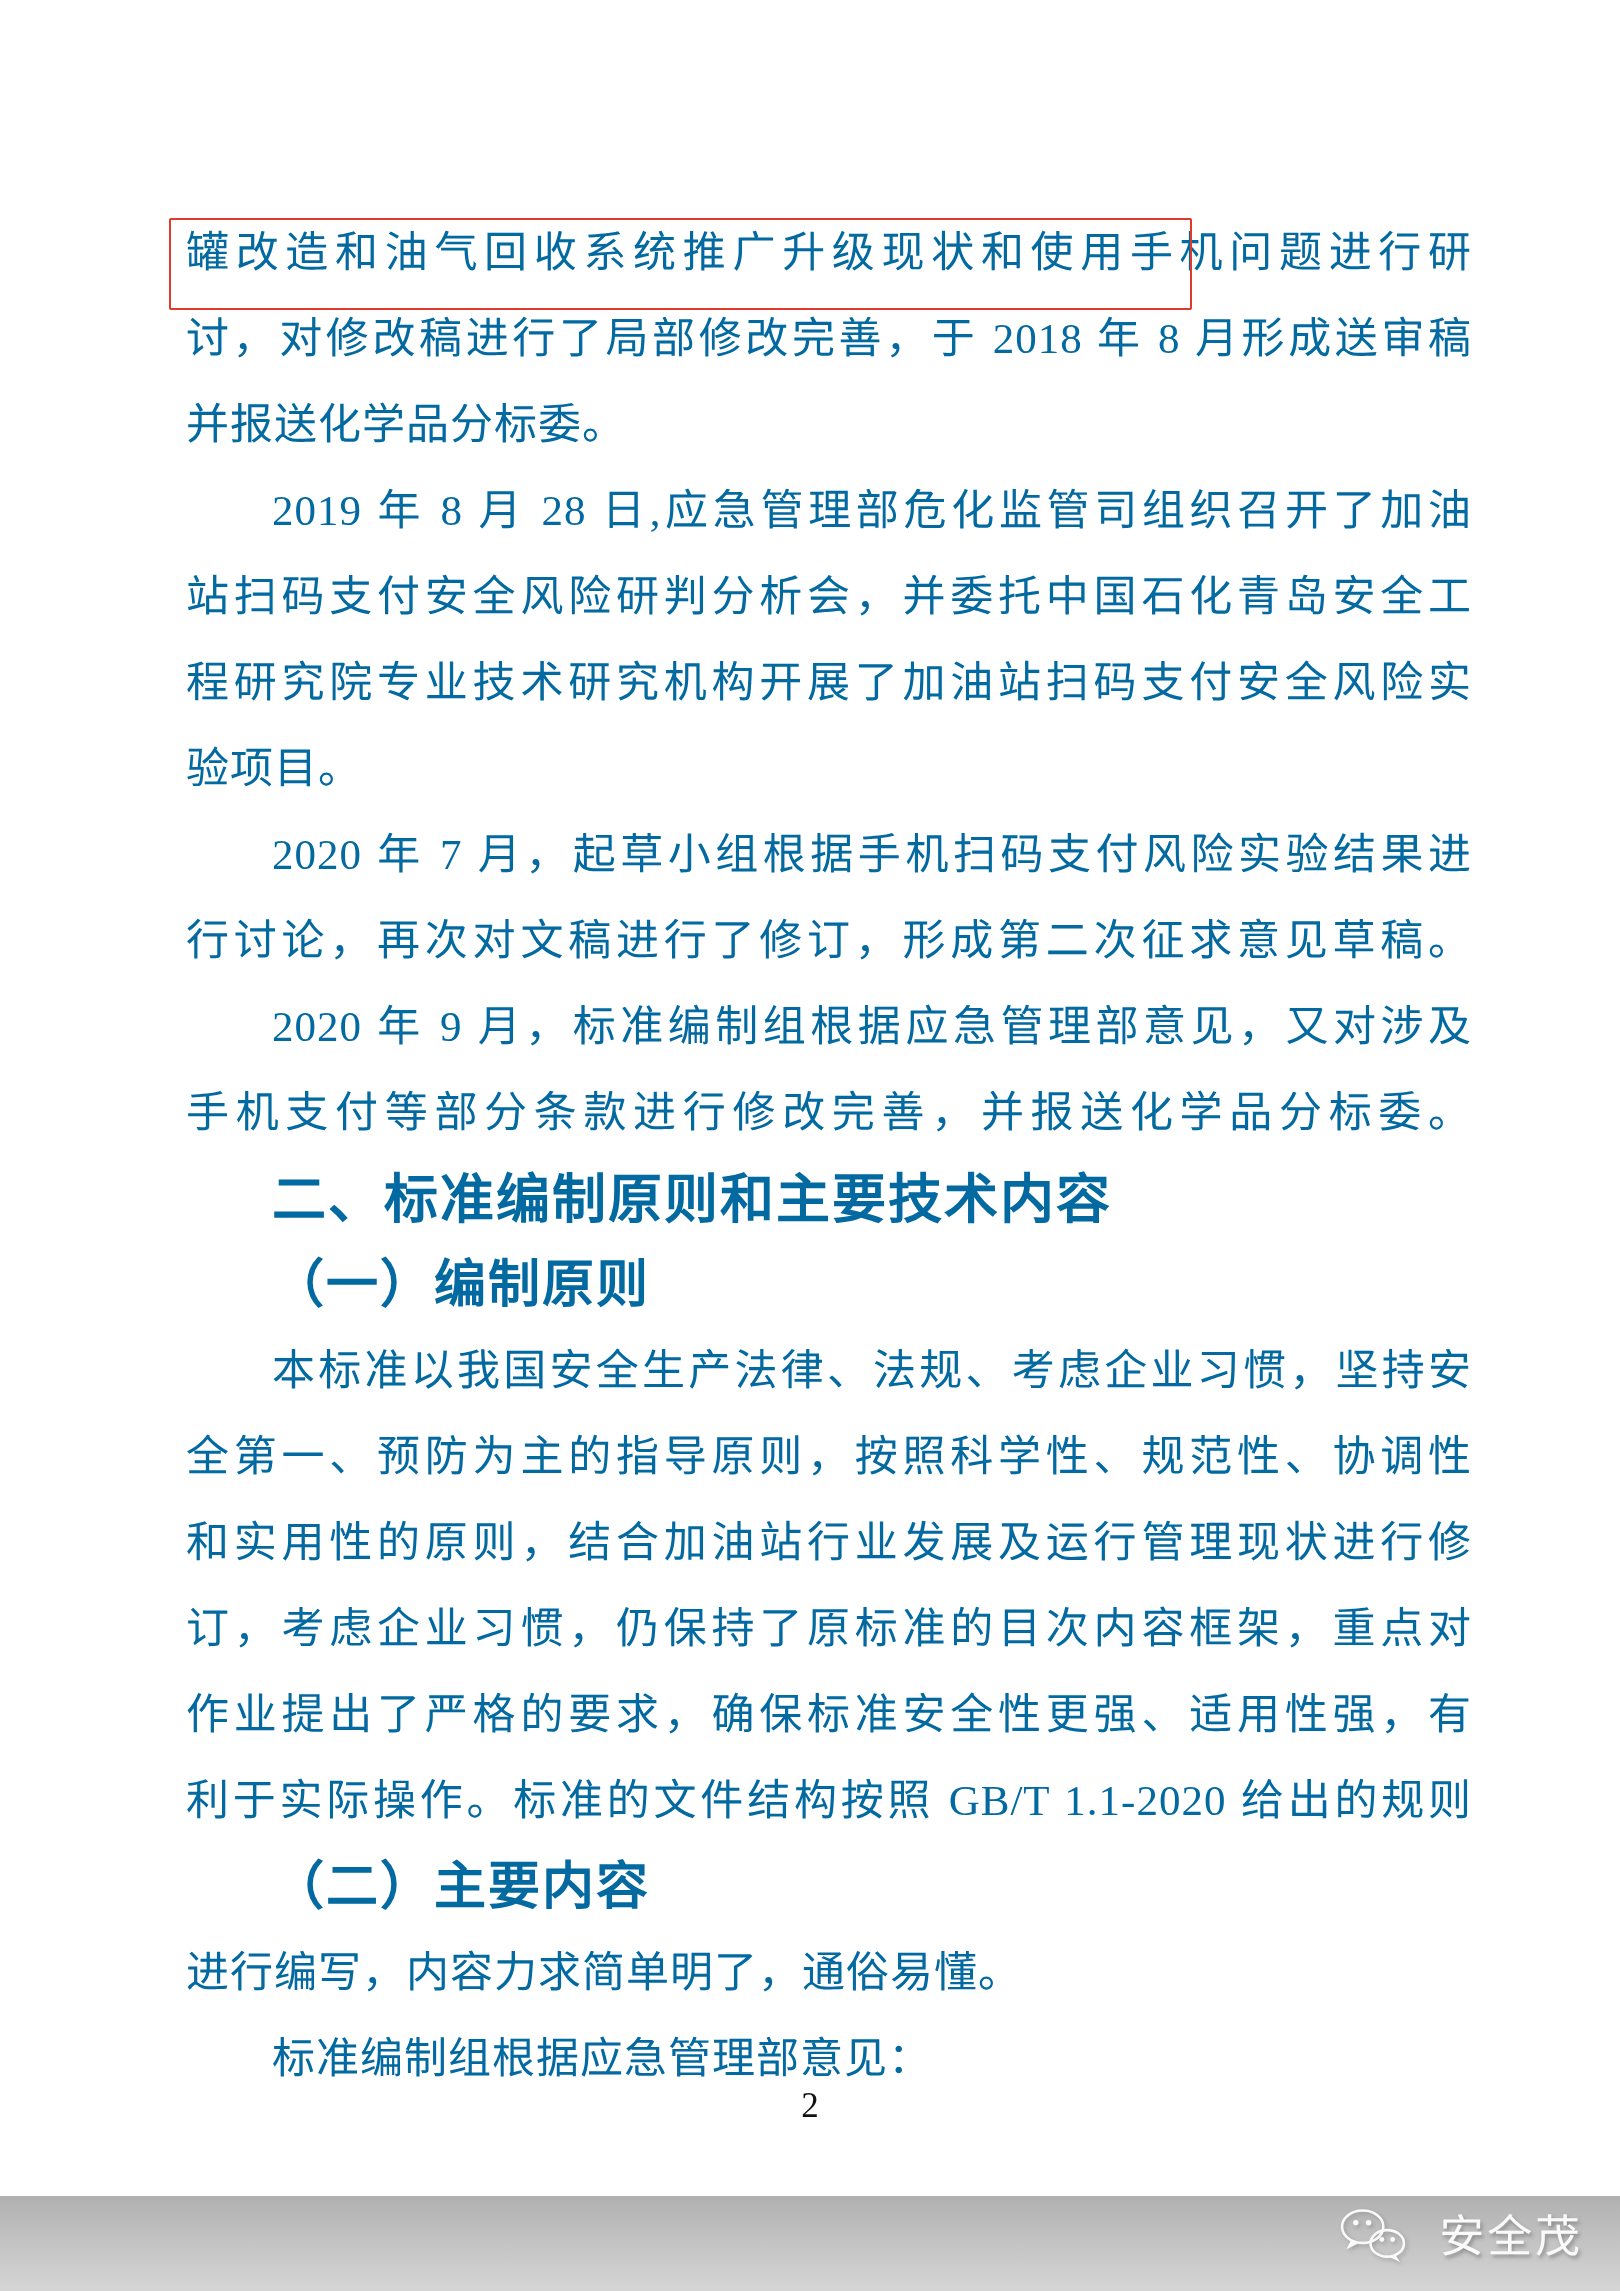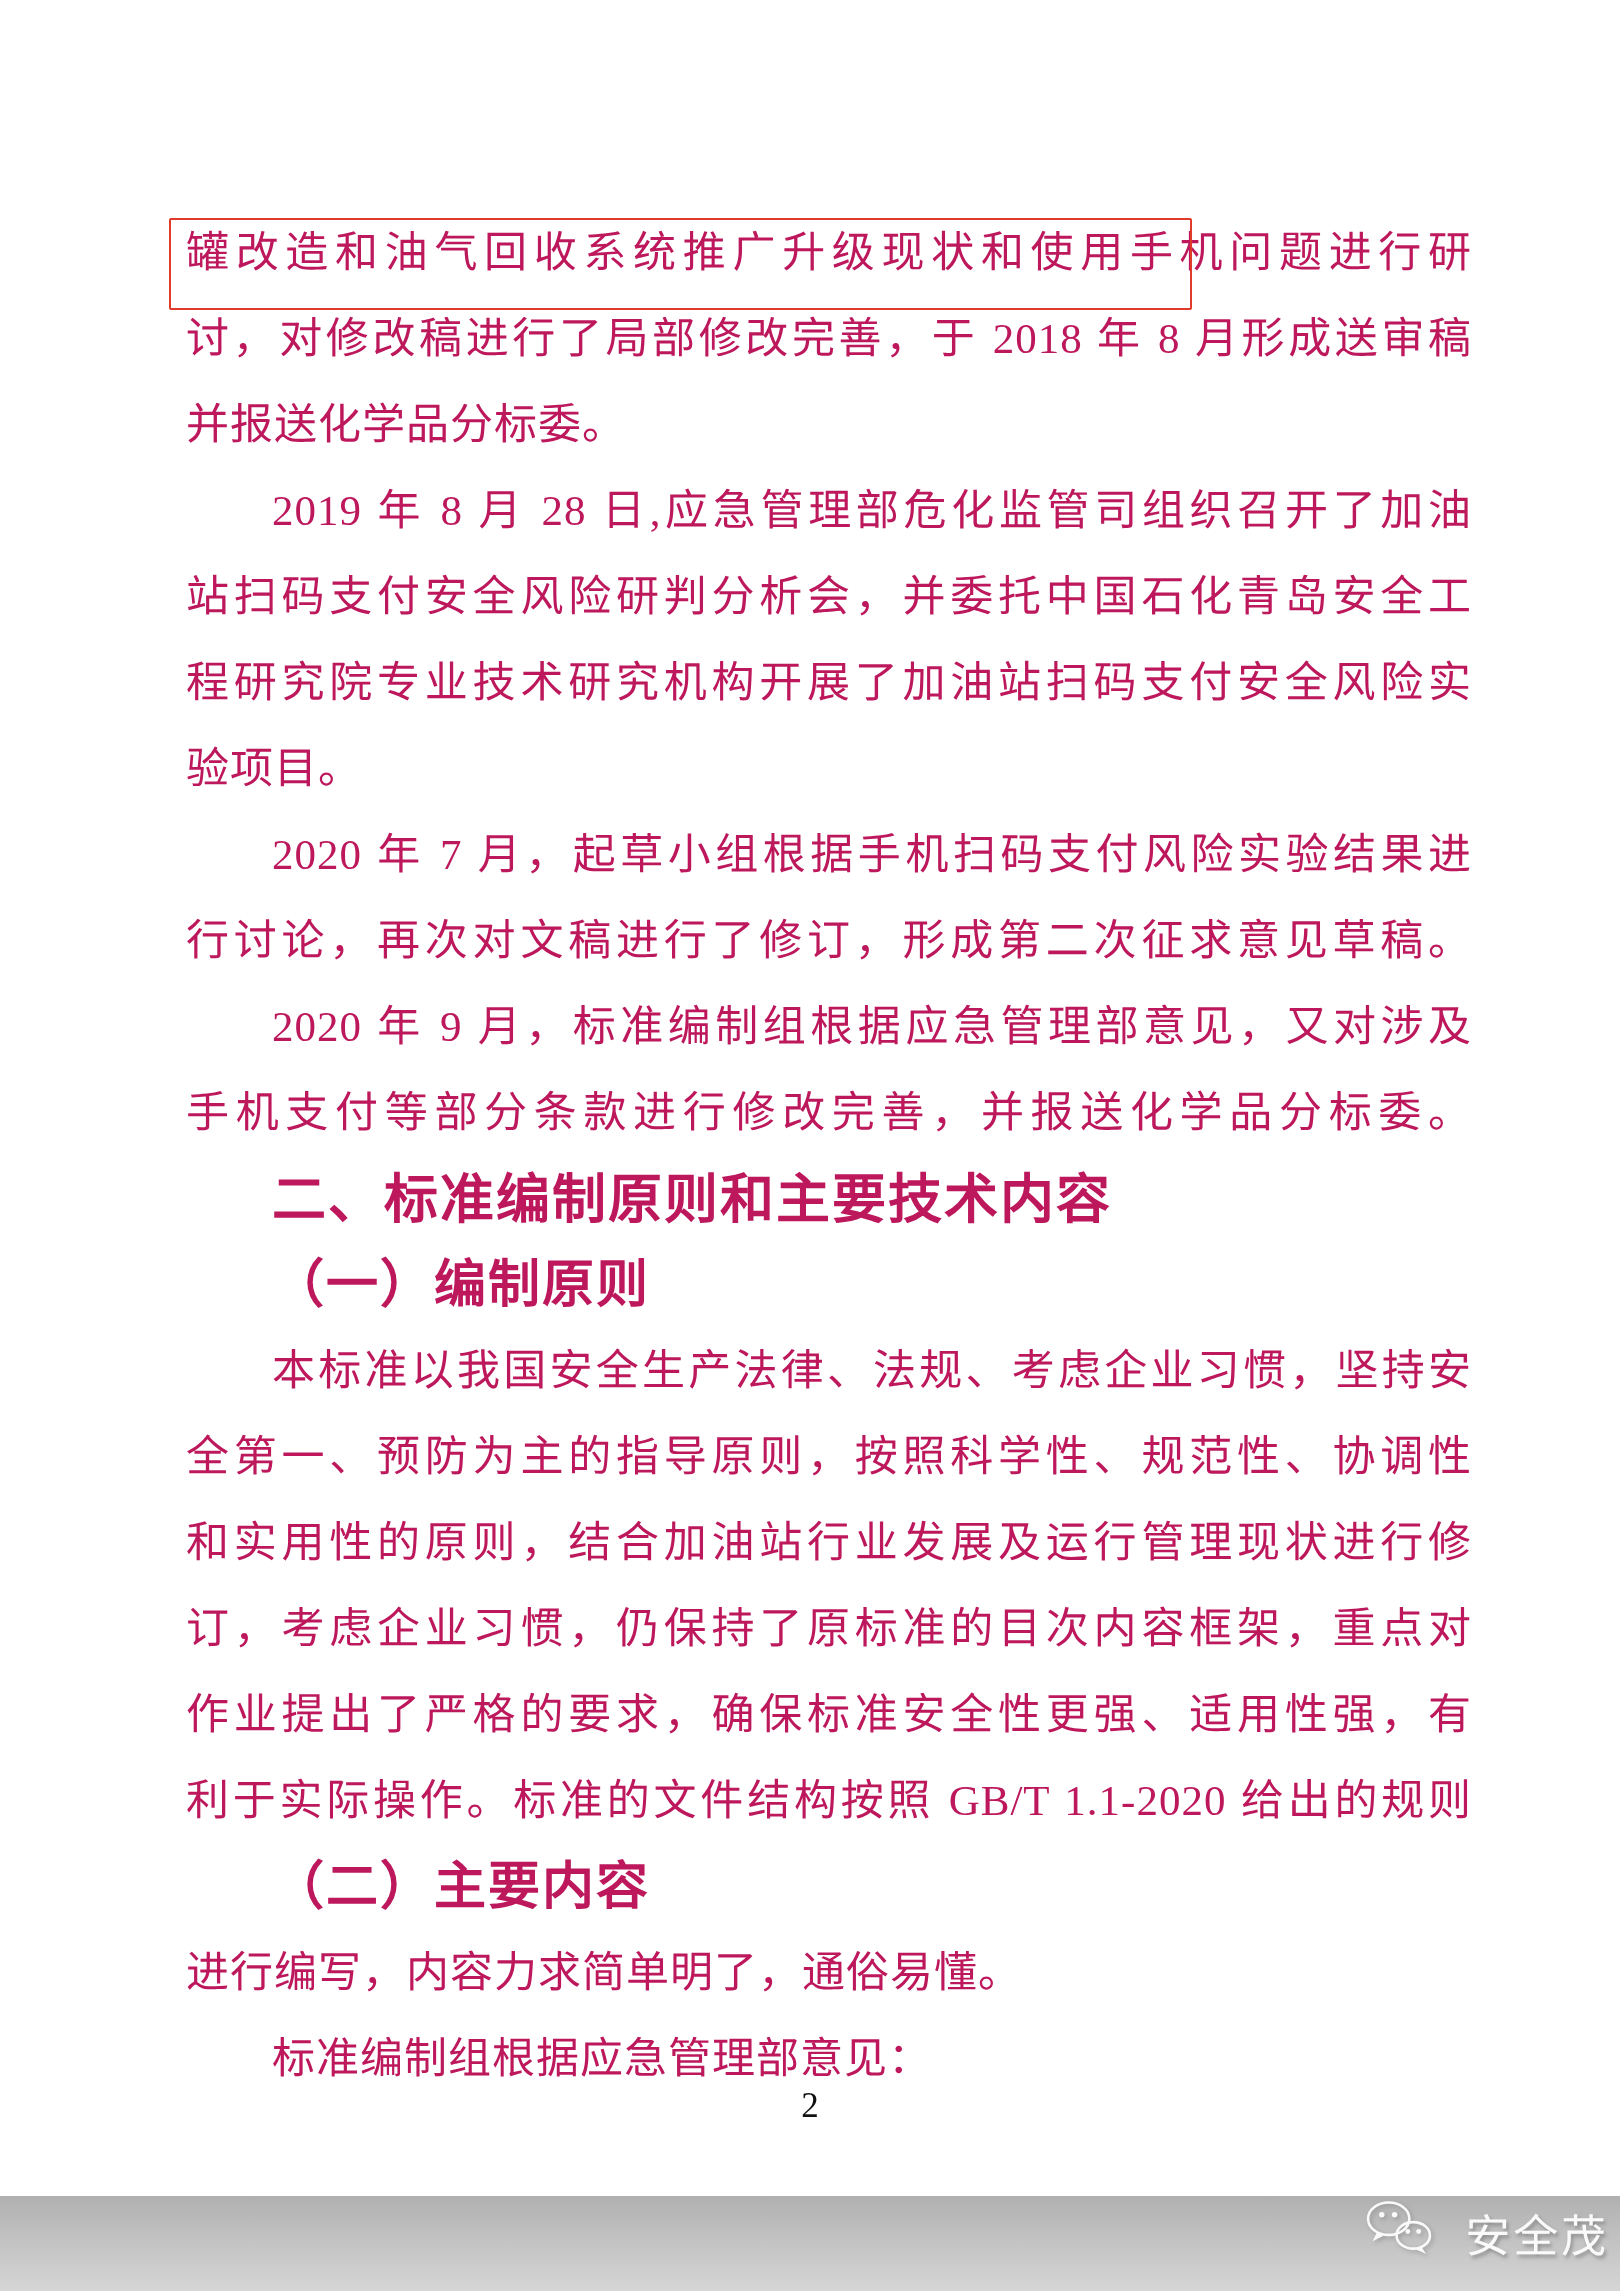--- a/index.html
+++ b/index.html
@@ -19,21 +19,21 @@
   .content {
     position: absolute;
     left: 186px;
     top: 210px;
     width: 1286px;
   }
   .ln {
     height: 86px;
     line-height: 86px;
     font-size: 43px;
-    color: #be185d;
+    color: #0369a1;
     text-align: justify;
     text-align-last: left;
     white-space: nowrap;
     letter-spacing: 1px;
   }
   .ln.j {
     white-space: normal;
     text-align-last: justify;
   }
   .ln.ind { text-indent: 86px; }
@@ -72,23 +72,23 @@
     position: absolute;
     left: 0;
     bottom: 0;
     width: 100%;
     height: 96px;
     background: linear-gradient(180deg, #b0b0b0 0%, #c2c2c2 45%, #d6d6d6 100%);
   }
   .watermark {
     position: absolute;
     top: 3.9px;
-    right: 11px;
+    right: 37px;
     display: flex;
-    align-items: flex-start;
+    align-items: flex-end;
     gap: 30px;
   }
   .watermark-text {
     font-size: 45px;
     color: #fafafa;
     letter-spacing: 2.9px;
     font-family: "Liberation Sans", "DejaVu Sans", sans-serif;
     text-shadow: 2px 2.9px 3.9px rgba(100, 100, 100, 0.55);
   }
   .wechat-icon { display: block; filter: drop-shadow(2px 2.9px 2px rgba(100,100,100,0.4)); }

